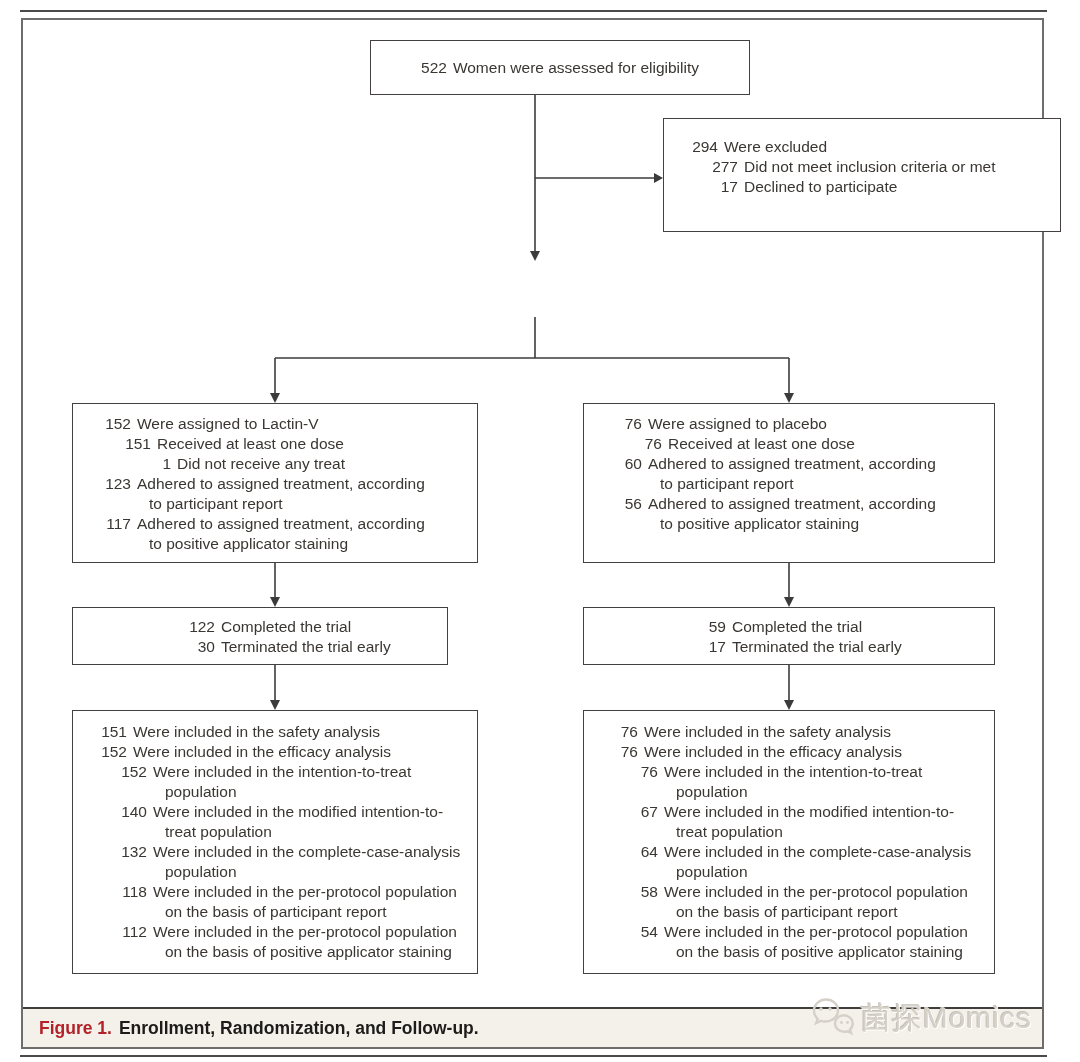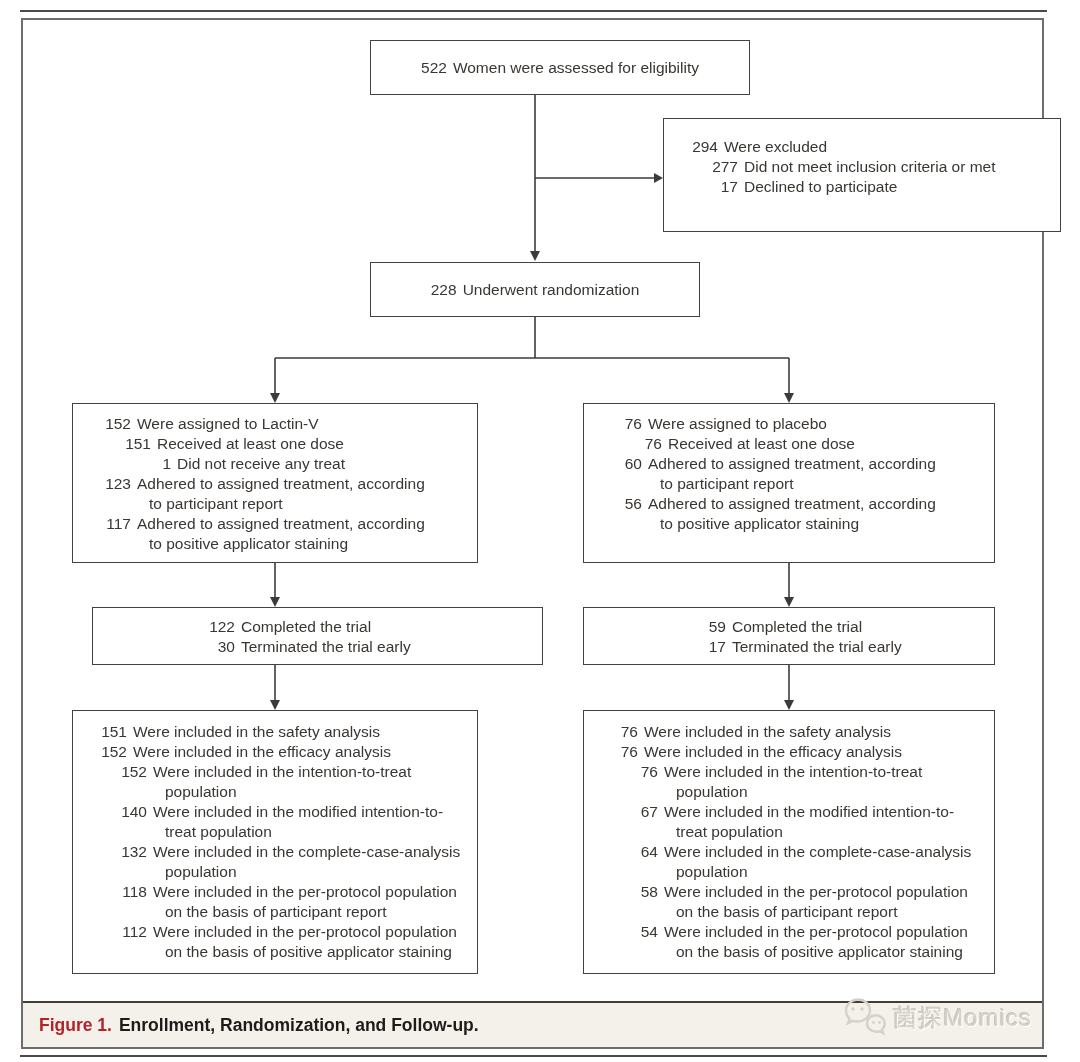--- a/index.html
+++ b/index.html
@@ -37,37 +37,37 @@
   .fl-line.cont .txt{padding-left:12px;}
   
   .c-box{display:flex;align-items:center;justify-content:center;}
   .c-box .fl-line .num{width:auto;}
   
   .b-eligibility{left:347px;top:20px;width:380px;height:55px;}
   .b-excluded{left:640px;top:98px;width:398px;height:114px;padding:18px 8px 0 24px;}
   .b-randomization{left:347px;top:242px;width:330px;height:55px;}
   .b-assign-l{left:49px;top:383px;width:406px;height:160px;padding:10px 8px 0 28px;}
   .b-assign-r{left:560px;top:383px;width:412px;height:160px;padding:10px 8px 0 28px;}
-  .b-complete-l{left:49px;top:587px;width:451px;height:58px;padding:9px 0 0 112px;margin-left:20px;}
+  .b-complete-l{left:49px;top:587px;width:376px;height:58px;padding:9px 0 0 112px;}
   .b-complete-r{left:560px;top:587px;width:412px;height:58px;padding:9px 0 0 112px;}
   .b-analysis-l{left:49px;top:690px;width:406px;height:264px;padding:11px 6px 0 24px;}
   .b-analysis-r{left:560px;top:690px;width:412px;height:264px;padding:11px 6px 0 24px;}
   .caption-band{
-    position:absolute;left:0;right:0;bottom:0;height:46px;background:var(--band);
+    position:absolute;left:0;right:0;bottom:0;height:40px;background:var(--band);
     border-top:2px solid #403e3b;display:flex;align-items:center;padding-left:16px;
     box-sizing:border-box;
   }
   .cap-label{color:var(--caplabel);font-weight:bold;font-size:17.5px;margin-right:7px;}
   .cap-text{color:var(--captext);font-weight:bold;font-size:17.5px;}
   .watermark{
     position:absolute;right:10px;bottom:7px;display:flex;align-items:center;gap:5px;
     pointer-events:none;
   }
   .wm-text{
-    font-size:24px;color:var(--wm);letter-spacing:1px;
+    font-size:30px;color:var(--wm);letter-spacing:1px;
     text-shadow:1px 1px 0 #ffffff, -1px -1px 0 #c6c2b9;
   }
 </style>
 </head>
 <body>
 
 <div class="page">
   <div class="rule-top"></div>
 
   <div class="frame">
@@ -108,26 +108,20 @@
           <span class="num">294</span>
           <span class="txt">Were excluded</span>
         </div>
         <div class="fl-line lvl1">
           <span class="num">277</span>
           <span class="txt">Did not meet inclusion criteria or met</span>
         </div>
         <div class="fl-line lvl1">
           <span class="num">17</span>
           <span class="txt">Declined to participate</span>
-        </div>
-      </div>
-    <div class="box b-randomization c-box">
-        <div class="fl-line lvl0">
-          <span class="num">228</span>
-          <span class="txt">Underwent randomization</span>
         </div>
       </div>
     <div class="box b-assign-l">
         <div class="fl-line lvl0">
           <span class="num">152</span>
           <span class="txt">Were assigned to Lactin-V</span>
         </div>
         <div class="fl-line lvl1">
           <span class="num">151</span>
           <span class="txt">Received at least one dose</span>

